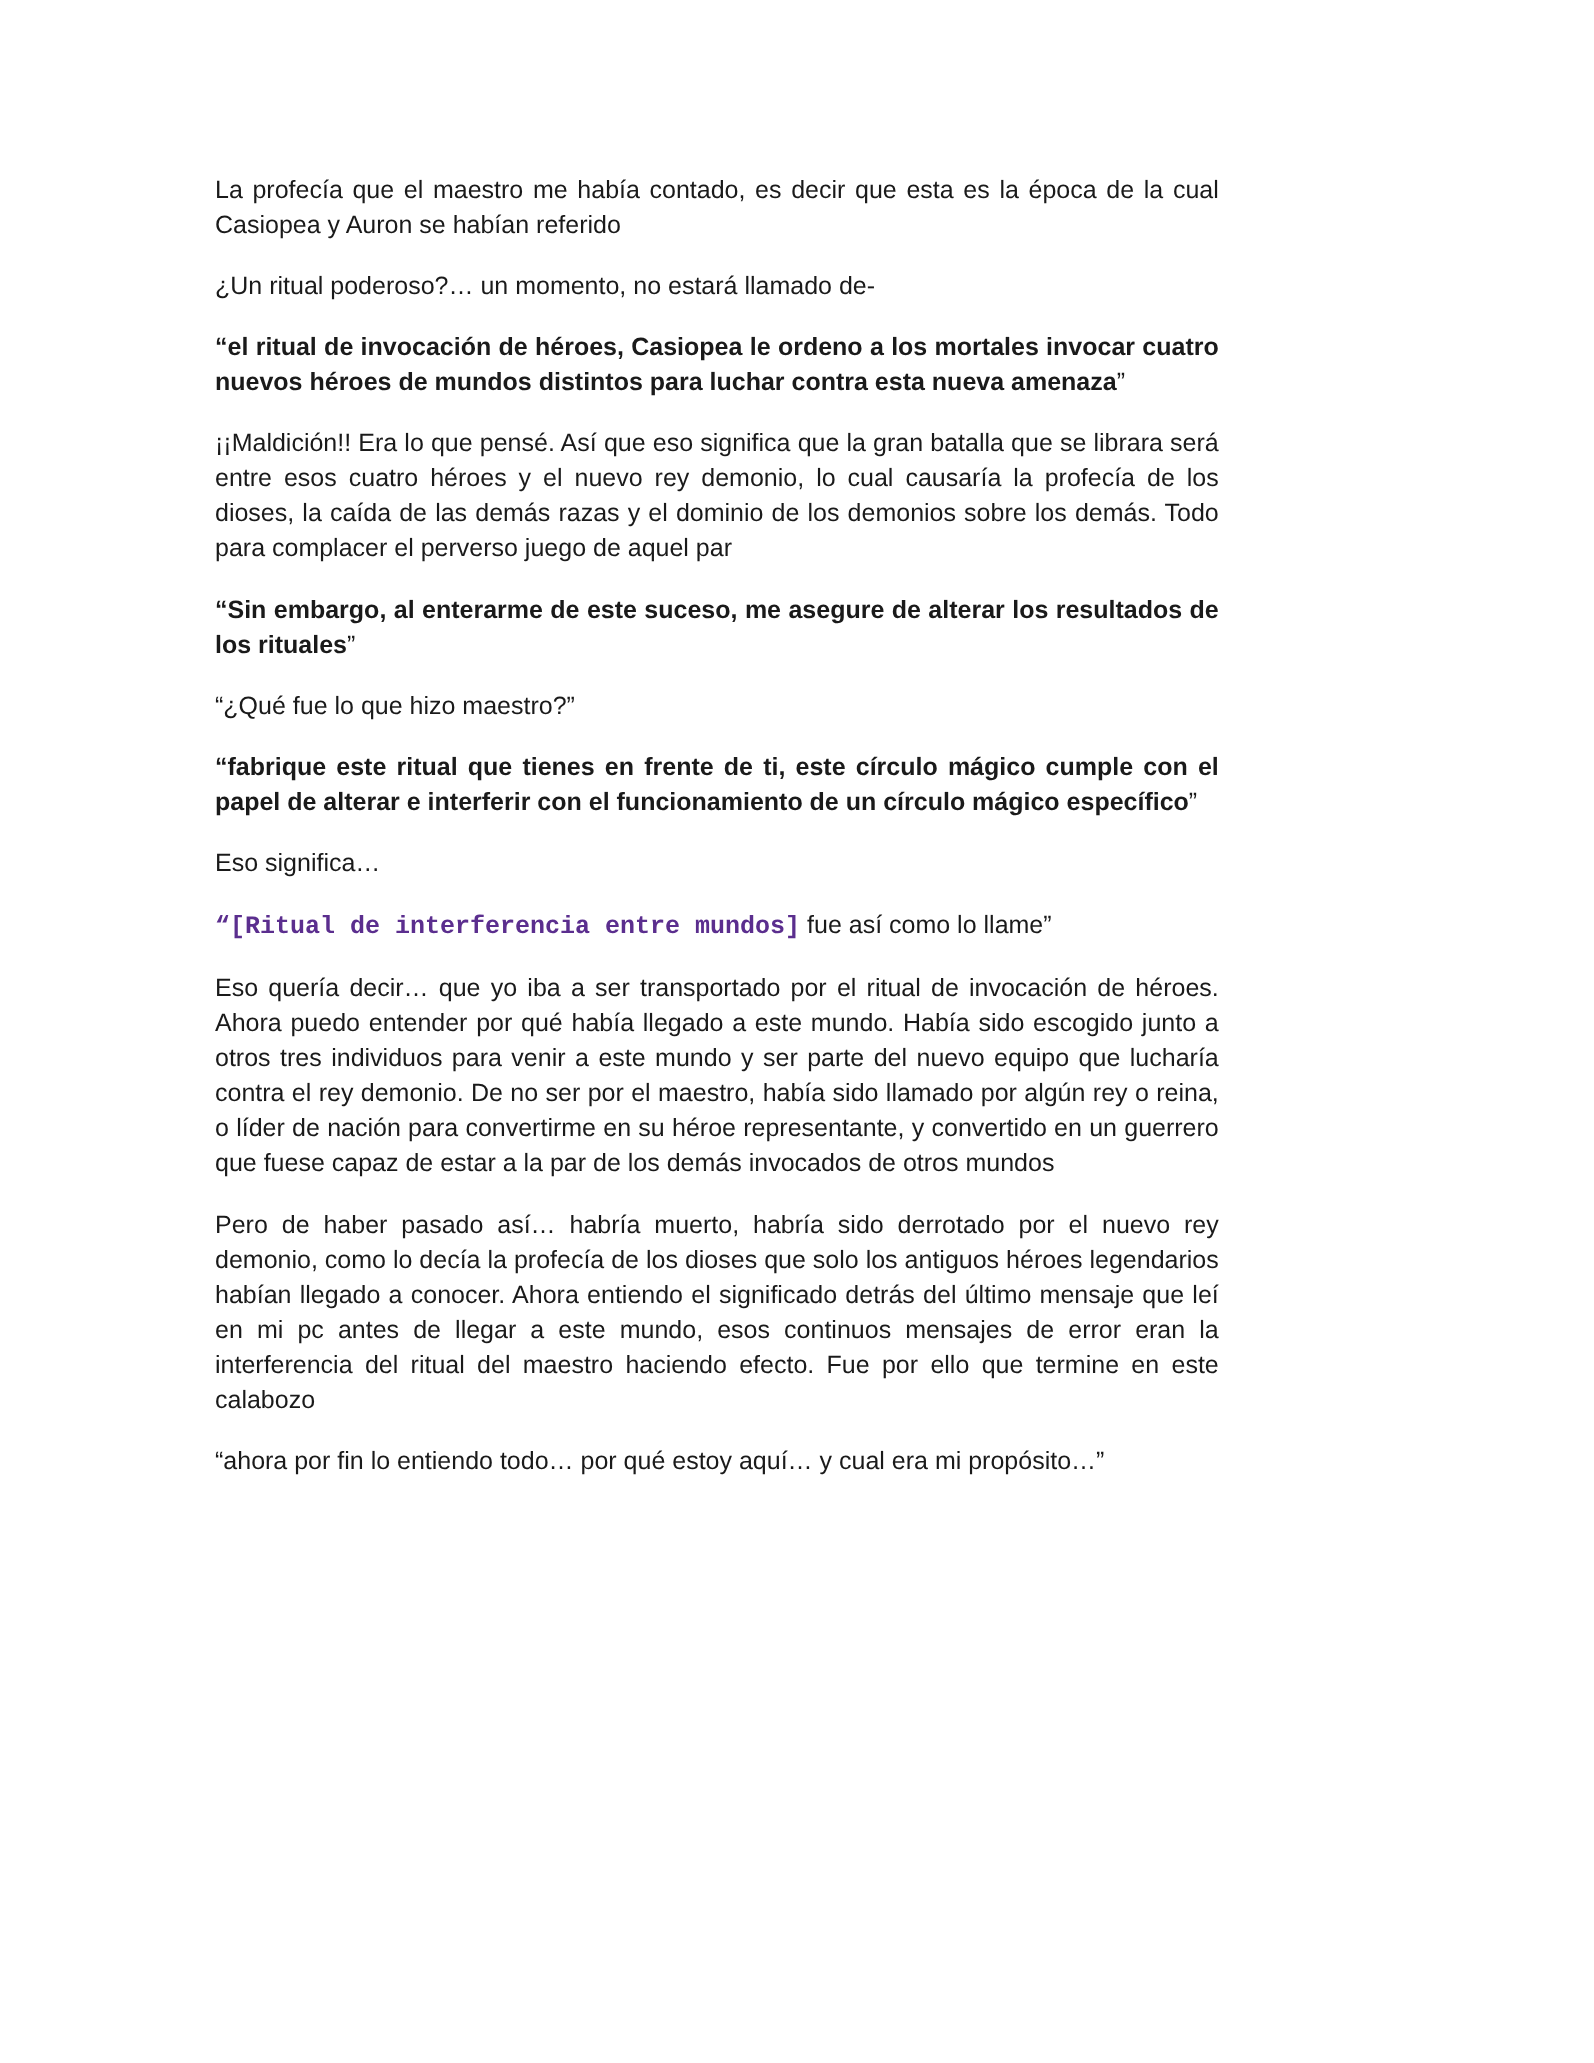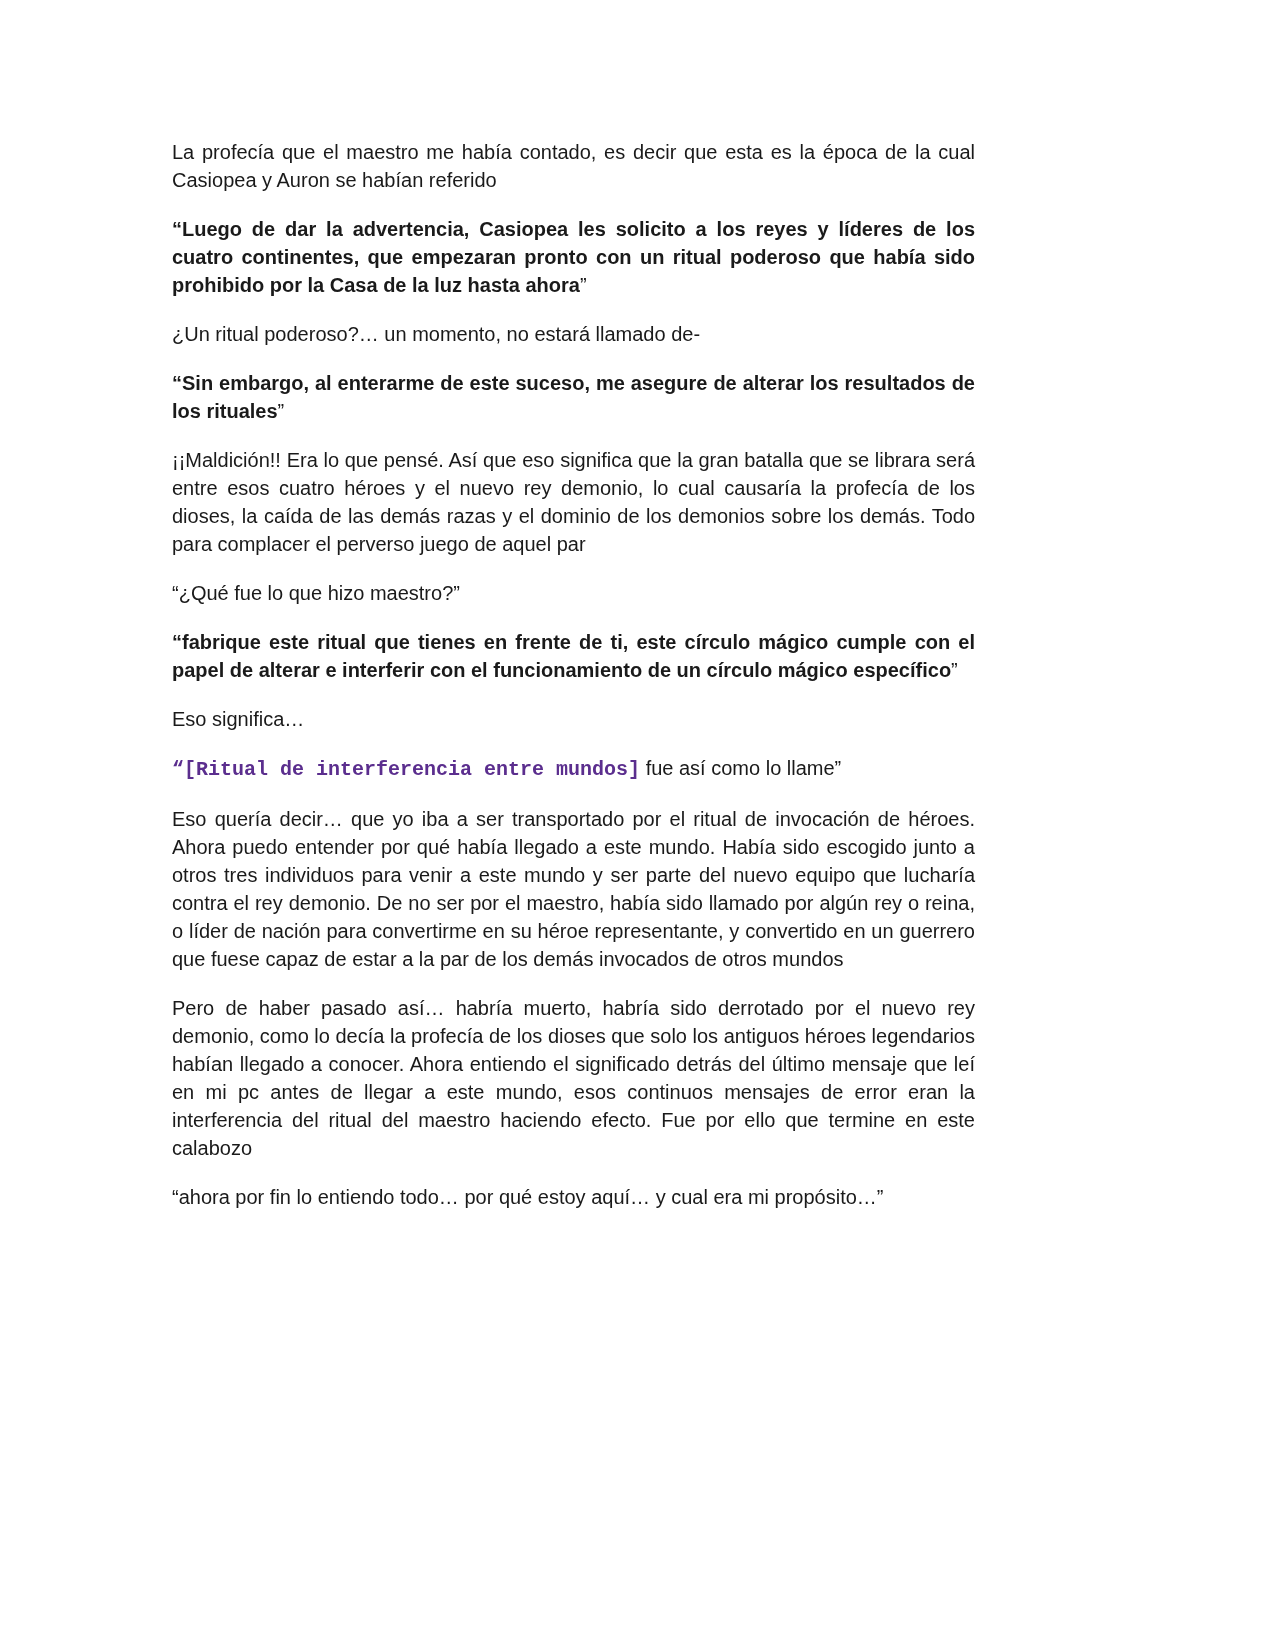--- a/index.html
+++ b/index.html
@@ -30,24 +30,24 @@
   .r-regular { font-weight: 400; }
   .r-bold    { font-weight: 700; }
   .r-accent  { font-weight: 700; font-family: Liberation Mono, monospace; }
 </style>
 </head>
 <body>
 
 <div class="page">
   <div class="doc-body" style="color: rgb(26, 26, 26);">
       <p><span class="r-regular">La profecía que el maestro me había contado, es decir que esta es la época de la cual Casiopea y Auron se habían referido</span></p>
-      <p><span class="r-bold">“Luego de dar la advertencia, Casiopea les solicito a los reyes y líderes de los cuatro continentes, que empezaran pronto con un ritual poderoso que había sido prohibido por la Casa de la luz hasta ahora</span><span class="r-regular">”</span></p>
       <p><span class="r-regular">¿Un ritual poderoso?… un momento, no estará llamado de-</span></p>
+      <p><span class="r-bold">“el ritual de invocación de héroes, Casiopea le ordeno a los mortales invocar cuatro nuevos héroes de mundos distintos para luchar contra esta nueva amenaza</span><span class="r-regular">”</span></p>
+      <p><span class="r-regular">¡¡Maldición!! Era lo que pensé. Así que eso significa que la gran batalla que se librara será entre esos cuatro héroes y el nuevo rey demonio, lo cual causaría la profecía de los dioses, la caída de las demás razas y el dominio de los demonios sobre los demás. Todo para complacer el perverso juego de aquel par</span></p>
       <p><span class="r-bold">“Sin embargo, al enterarme de este suceso, me asegure de alterar los resultados de los rituales</span><span class="r-regular">”</span></p>
-      <p><span class="r-regular">¡¡Maldición!! Era lo que pensé. Así que eso significa que la gran batalla que se librara será entre esos cuatro héroes y el nuevo rey demonio, lo cual causaría la profecía de los dioses, la caída de las demás razas y el dominio de los demonios sobre los demás. Todo para complacer el perverso juego de aquel par</span></p>
       <p><span class="r-regular">“¿Qué fue lo que hizo maestro?”</span></p>
       <p><span class="r-bold">“fabrique este ritual que tienes en frente de ti, este círculo mágico cumple con el papel de alterar e interferir con el funcionamiento de un círculo mágico específico</span><span class="r-regular">”</span></p>
       <p><span class="r-regular">Eso significa…</span></p>
       <p><span class="r-accent" style="color: rgb(91, 46, 142);">“[Ritual de interferencia entre mundos]</span><span class="r-regular"> fue así como lo llame”</span></p>
       <p><span class="r-regular">Eso quería decir… que yo iba a ser transportado por el ritual de invocación de héroes. Ahora puedo entender por qué había llegado a este mundo. Había sido escogido junto a otros tres individuos para venir a este mundo y ser parte del nuevo equipo que lucharía contra el rey demonio. De no ser por el maestro, había sido llamado por algún rey o reina, o líder de nación para convertirme en su héroe representante, y convertido en un guerrero que fuese capaz de estar a la par de los demás invocados de otros mundos</span></p>
       <p><span class="r-regular">Pero de haber pasado así… habría muerto, habría sido derrotado por el nuevo rey demonio, como lo decía la profecía de los dioses que solo los antiguos héroes legendarios habían llegado a conocer. Ahora entiendo el significado detrás del último mensaje que leí en mi pc antes de llegar a este mundo, esos continuos mensajes de error eran la interferencia del ritual del maestro haciendo efecto. Fue por ello que termine en este calabozo</span></p>
       <p><span class="r-regular">“ahora por fin lo entiendo todo… por qué estoy aquí… y cual era mi propósito…”</span></p>
     </div>
 </div>
 

